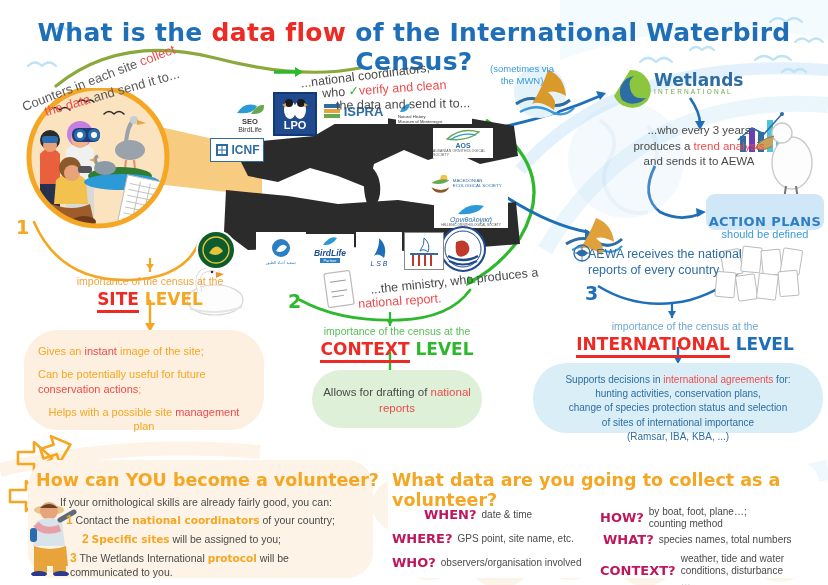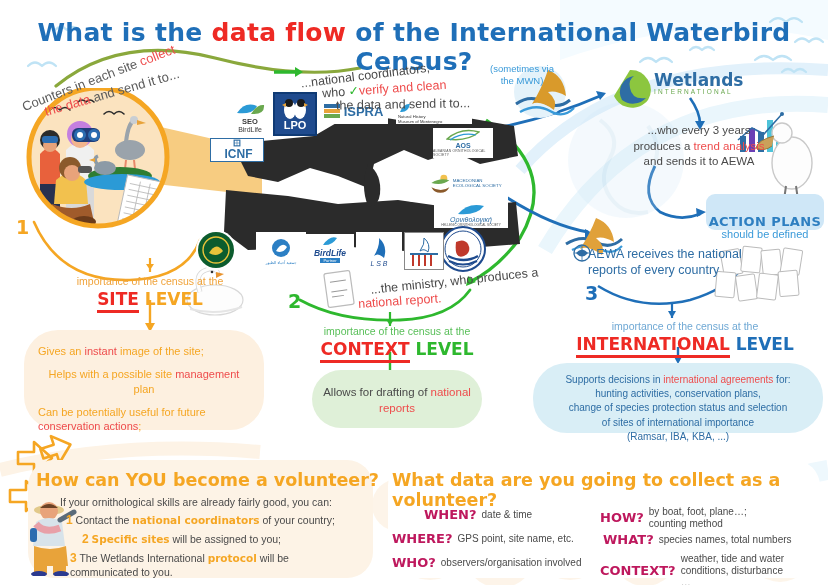--- a/index.html
+++ b/index.html
@@ -443,21 +443,21 @@
 
     <div class="logo" style="left:100px; top:-6px; width:70px; height:26px;">
       <svg width="18" height="18" viewBox="0 0 18 18">
         <rect x="1" y="2" width="16" height="4" fill="#2e6da4"></rect>
         <rect x="1" y="7" width="16" height="4" fill="#e8a33a"></rect>
         <rect x="1" y="12" width="16" height="4" fill="#6aa84f"></rect>
       </svg>
       <div style="font-size:13px; font-weight:bold; color:#2e6da4; margin-left:3px;">ISPRA</div>
     </div>
 
-    <div class="logo" style="left:-8px; top:34px; width:54px; height:24px; border:1.5px solid #2e6da4;flex-direction:column;">
+    <div class="logo" style="left:-8px; top:34px; width:54px; height:24px; border:1.5px solid #2e6da4;">
       <svg width="14" height="14" viewBox="0 0 14 14">
         <rect x="1" y="1" width="12" height="12" fill="#2e6da4"></rect>
         <rect x="3" y="3" width="3.5" height="3.5" fill="#fff"></rect>
           <rect x="7.5" y="3" width="3.5" height="3.5" fill="#fff"></rect>
         <rect x="3" y="7.5" width="3.5" height="3.5" fill="#fff"></rect>
           <rect x="7.5" y="7.5" width="3.5" height="3.5" fill="#fff"></rect>
       </svg>
       <div style="font-size:12px; font-weight:bold; color:#2e6da4; margin-left:3px;">ICNF</div>
     </div>
 
@@ -601,25 +601,25 @@
   <div class="level" id="lvl-int">
     <span class="cap">importance of the census at the</span>
     <span class="big"><span class="word1">INTERNATIONAL</span><span class="word2"> LEVEL</span></span>
   </div>
 
   <div class="bubble" id="bub-site">
     <div class="inner">
       <span class="ln">
         <span>Gives an </span><span class="red">instant</span><span> image of the site;</span>
       </span>
+      <span class="ln" style="margin-top:8px;">
+        <span>Can be potentially useful for future </span><span class="red">conservation actions</span><span>;</span>
+      </span>
       <span class="ln c" style="margin-top:8px;">
         <span>Helps with a possible site </span><span class="red">management</span><span> plan</span>
-      </span>
-      <span class="ln" style="margin-top:8px;">
-        <span>Can be potentially useful for future </span><span class="red">conservation actions</span><span>;</span>
       </span>
     </div>
   </div>
 
   <div class="bubble" id="bub-nat">
     <div class="inner">
       <span>Allows for drafting of </span><span class="red">national reports</span>
     </div>
   </div>
 

